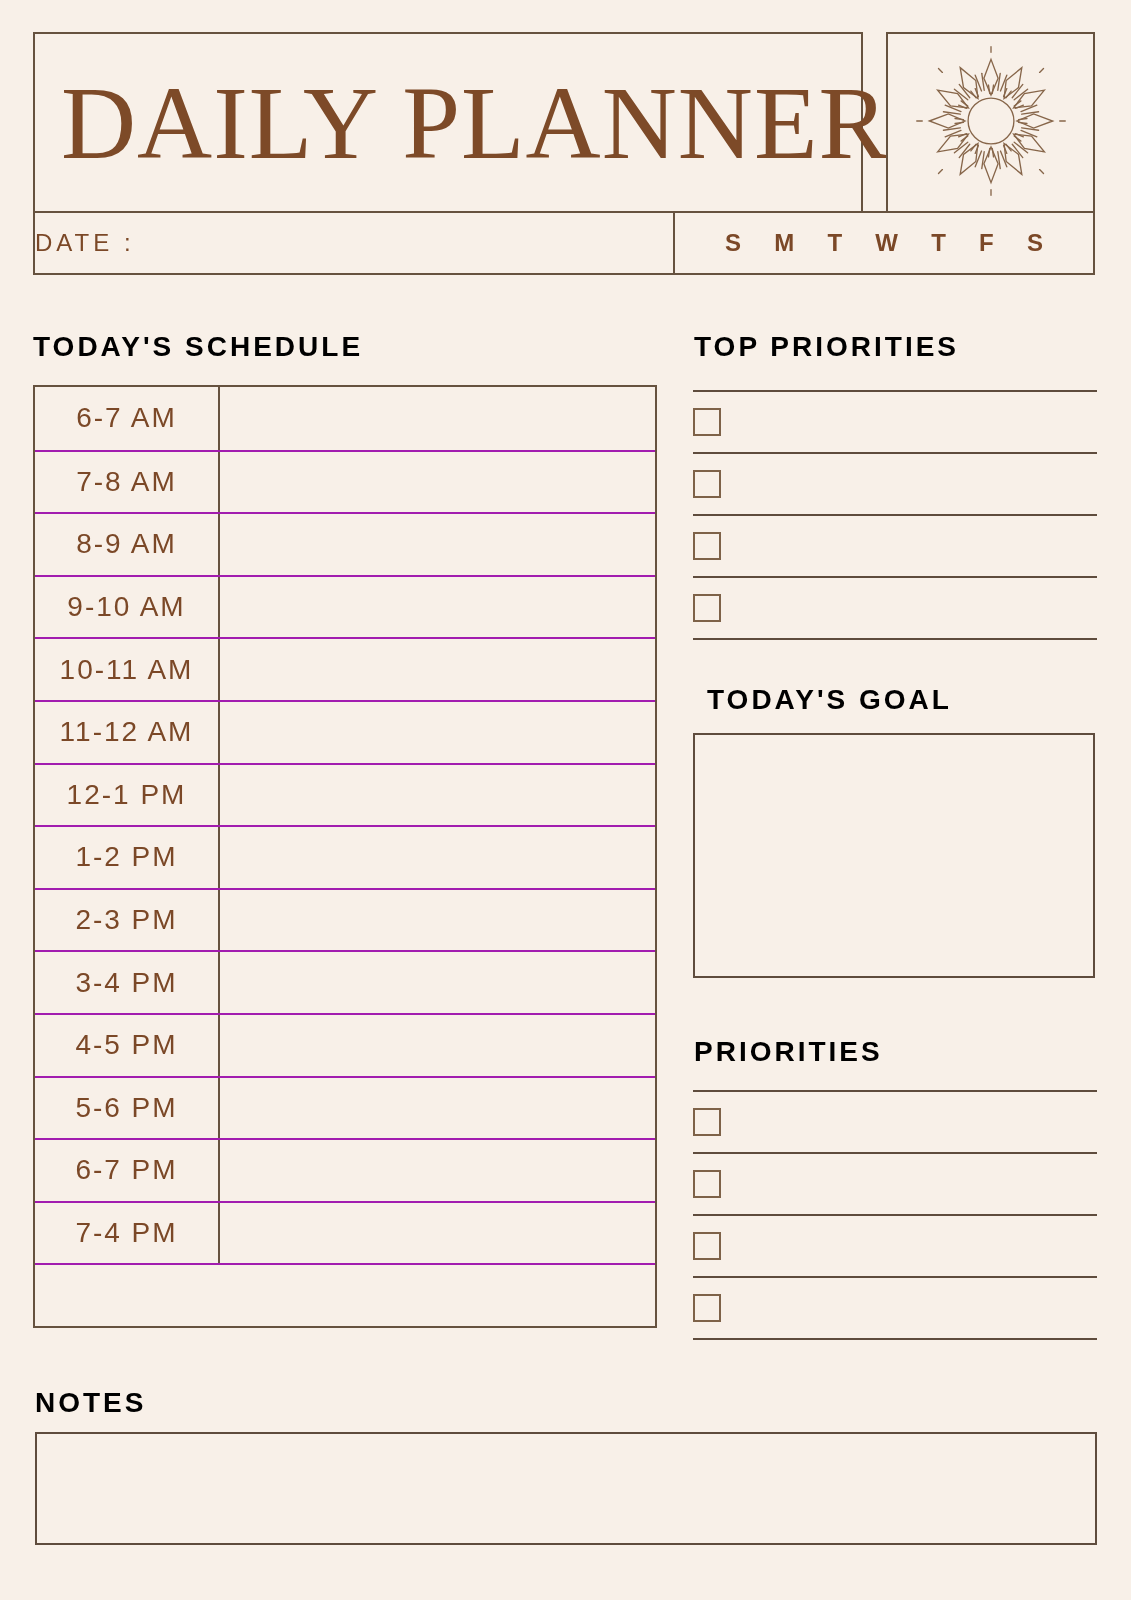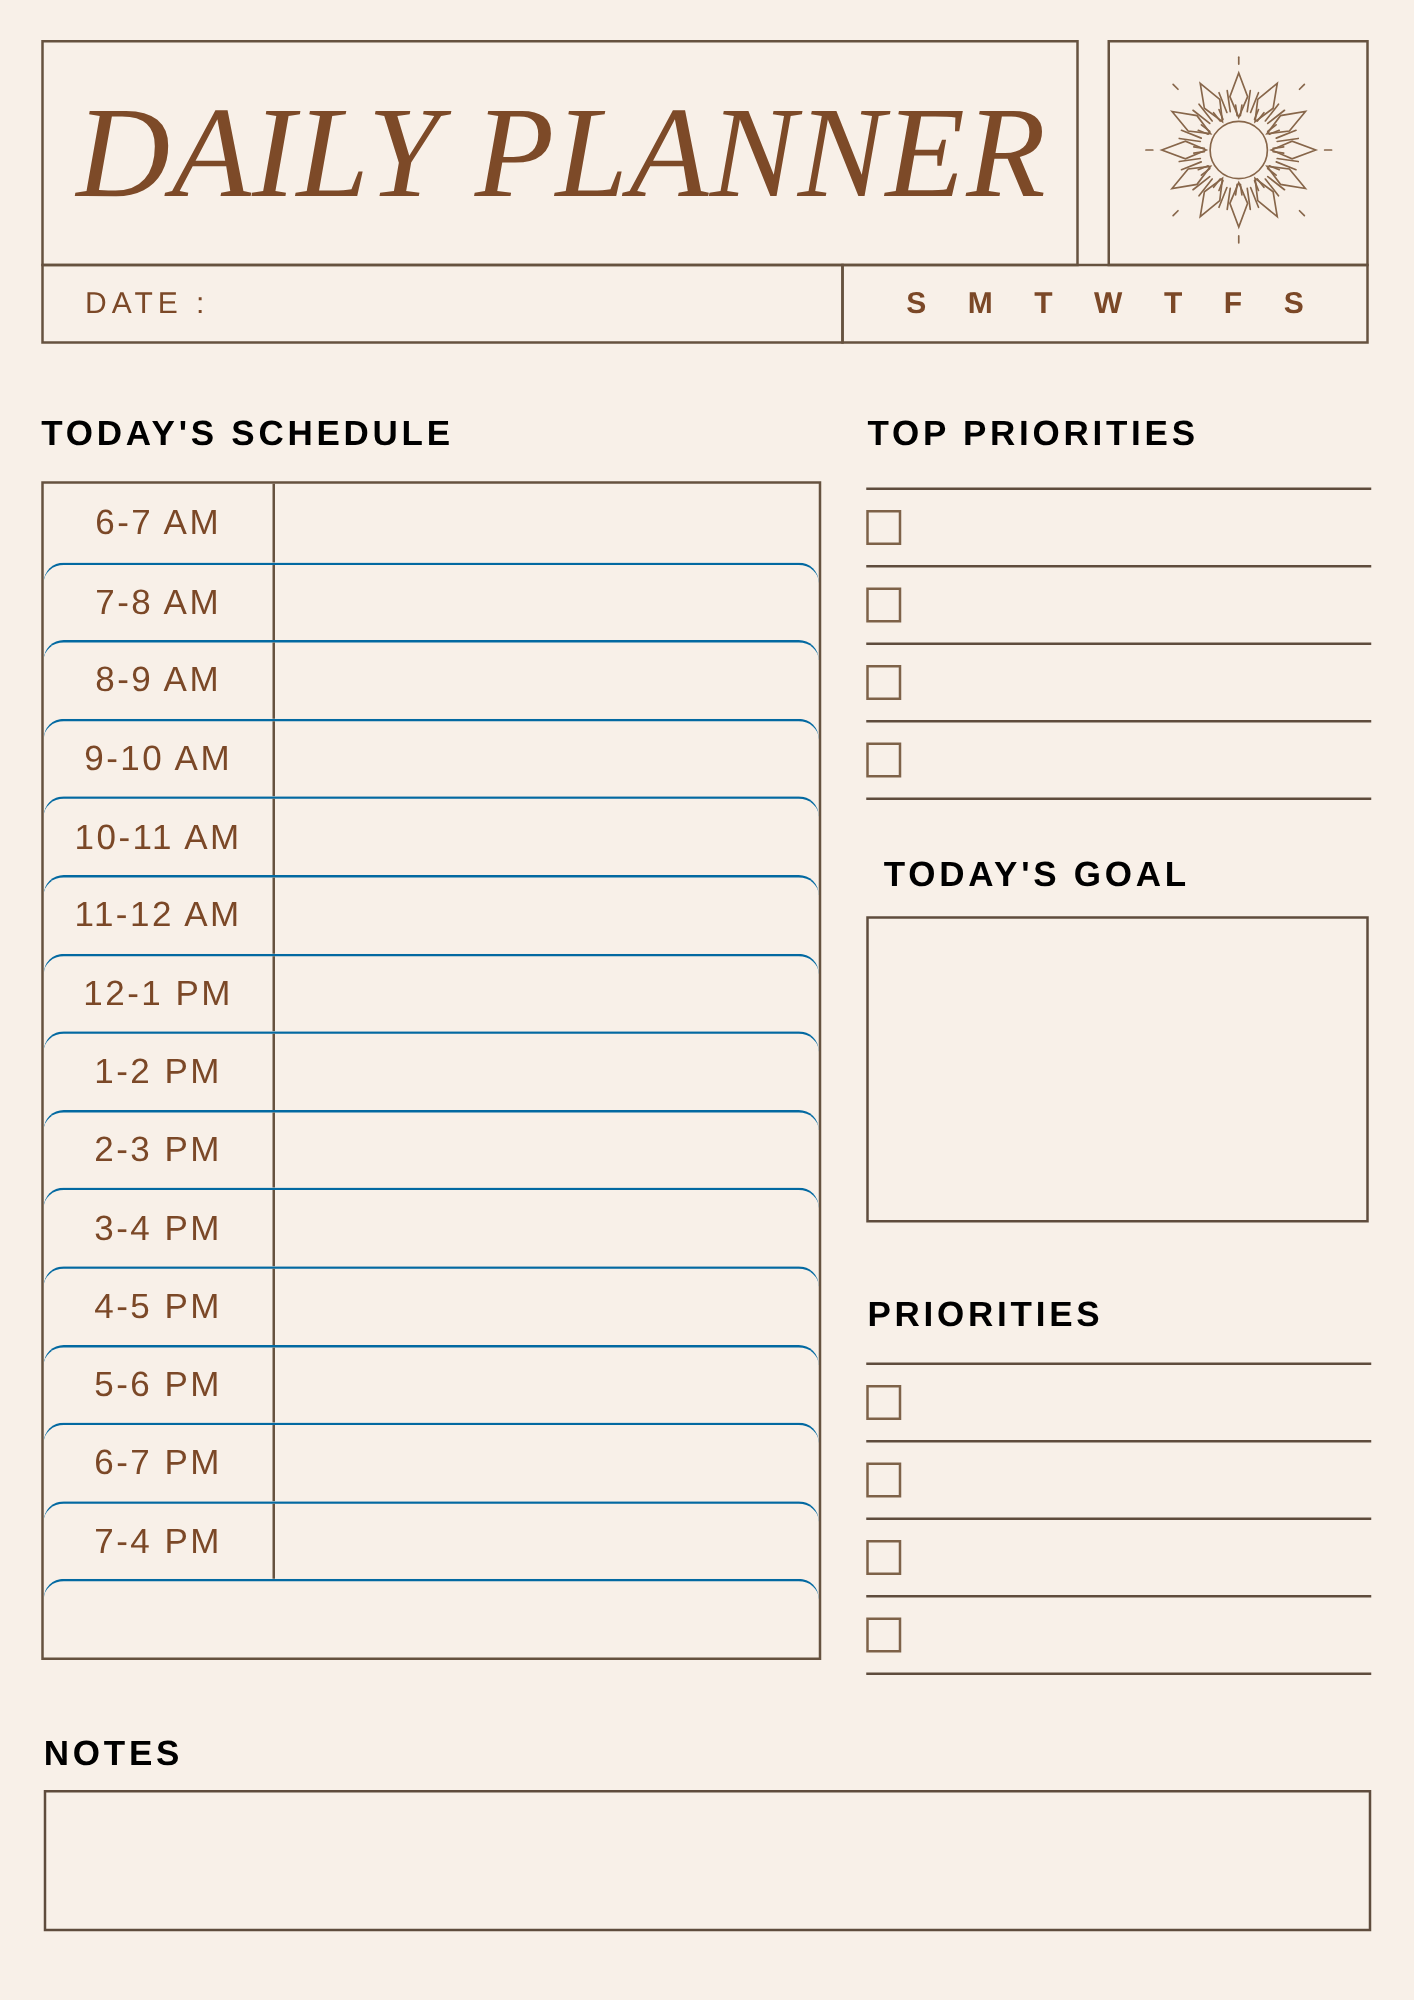--- a/index.html
+++ b/index.html
@@ -11,37 +11,35 @@
     overflow:hidden;
   }
   .abs{position:absolute;box-sizing:border-box;}
 
   
   .title-box{
     left:33px;top:32px;width:830px;height:181px;
     border:2px solid #66523f;
     display:flex;align-items:center;
     padding-left:26px;
-    font-style:italic;
   }
   .title{
     font-family:"Liberation Serif", serif;
     font-size:104px;line-height:1;letter-spacing:1px;
     color:#7d4a28;white-space:nowrap;
   }
   .sun-box{
     left:886px;top:32px;width:209px;height:181px;
     border:2px solid #66523f;
     display:flex;align-items:center;justify-content:center;
   }
   .date-box{
     left:33px;top:211px;width:642px;height:64px;
     border:2px solid #66523f;
     display:flex;align-items:center;
-    padding-left:33px;
   }
   .date-label{font-size:24px;letter-spacing:4px;font-weight:500;}
   .date-value{flex:1;height:100%;}
   .days-box{
     left:673px;top:211px;width:422px;height:64px;
     border:2px solid #66523f;
     display:flex;align-items:center;justify-content:space-between;
     padding:0 50px;
   }
   .day-letter{font-size:24px;font-weight:600;letter-spacing:0;}
@@ -52,21 +50,21 @@
     color:#000000;white-space:nowrap;
   }
 
   
   .schedule-table{
     left:33px;top:385px;width:624px;height:943px;
     border:2px solid #66523f;
     display:grid;grid-template-rows:repeat(15,1fr);
   }
   .schedule-row{display:grid;grid-template-columns:185px 1fr;gap:14px;}
-  .schedule-row + .schedule-row{border-top:2px solid #0369a1;border-radius:16px;}
+  .schedule-row + .schedule-row{border-top:2px solid #a21caf;}
   .time-cell{
     border-right:2px solid #66523f;
     display:flex;align-items:center;justify-content:center;
     font-size:28px;letter-spacing:2px;color:#7b4827;
   }
   .entry-cell{}
 
   
   .checklist{
     left:693px;width:404px;

